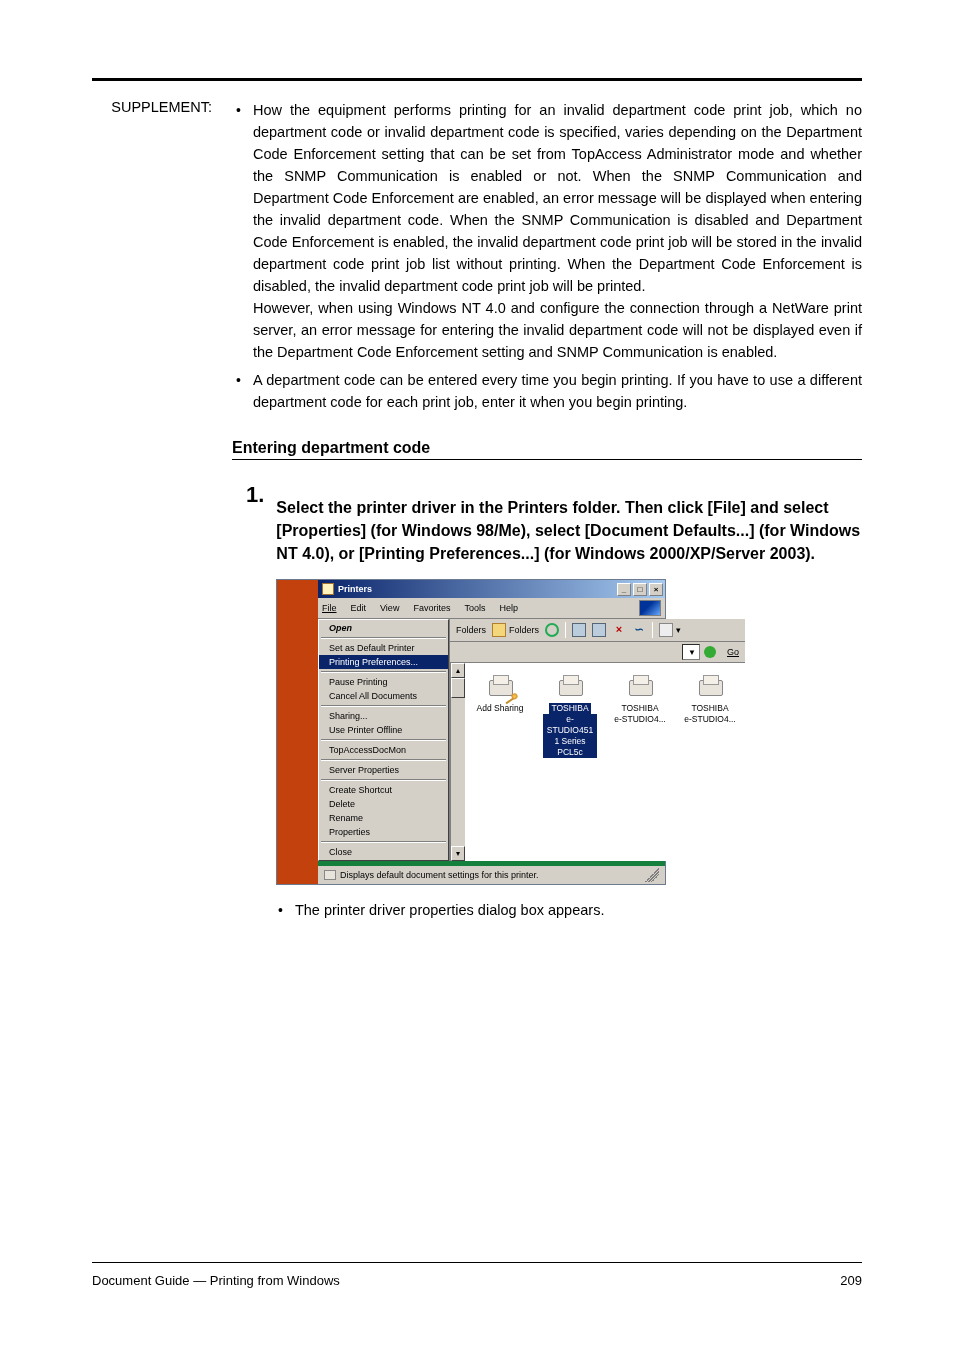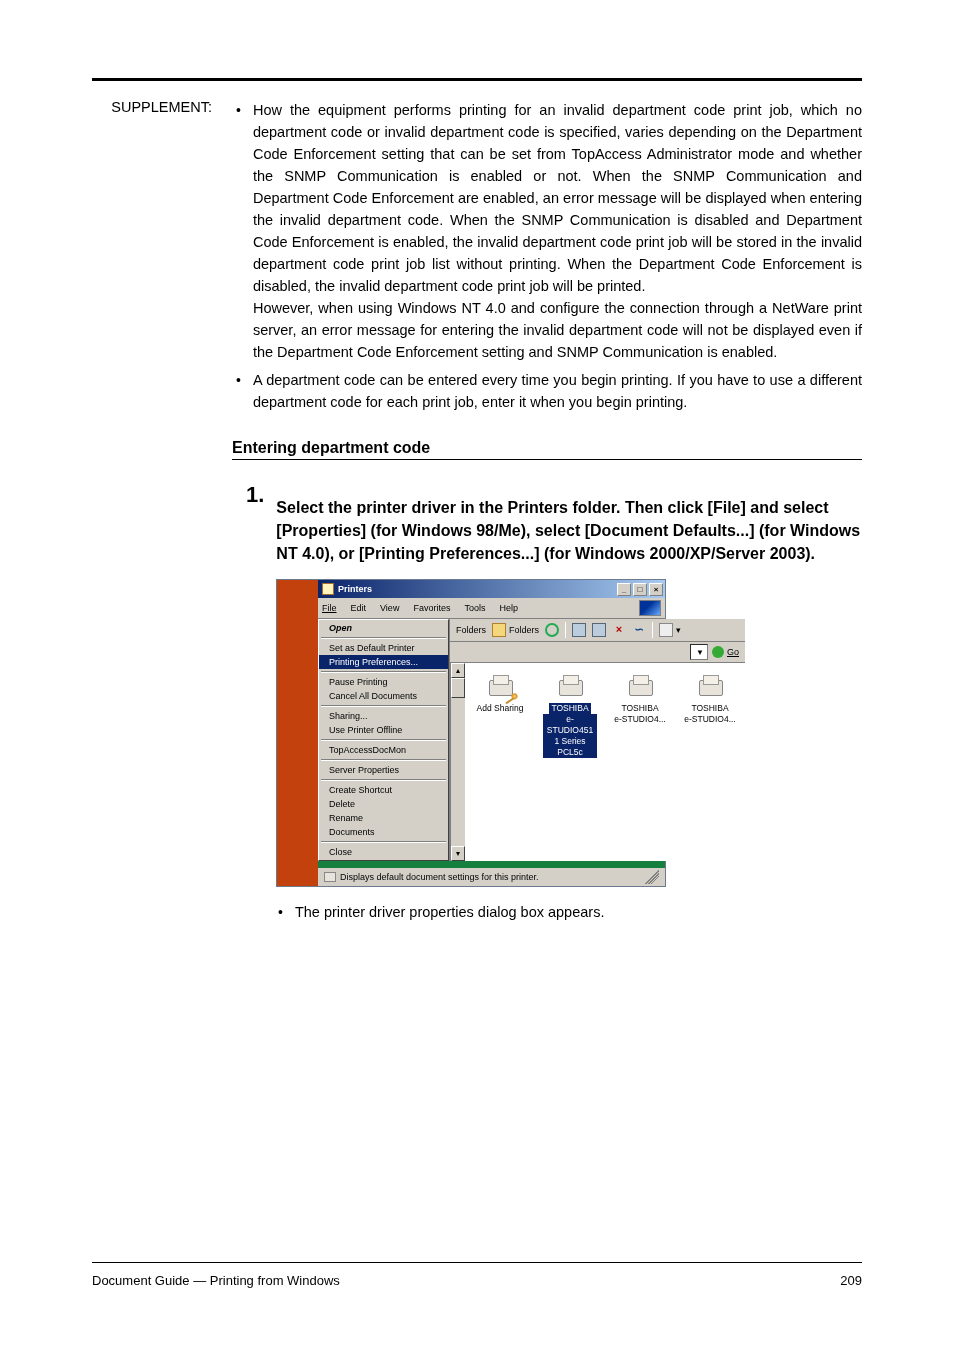--- a/index.html
+++ b/index.html
@@ -200,21 +200,21 @@
       align-items: center;
       justify-content: flex-end;
     }
     .addr-arrow {
       width: 14px;
       text-align: center;
       font-size: 8px;
       color: #000;
     }
     .go-btn {
-      display: flex; align-items: center; gap: 3px;
+      display: flex; align-items: center; gap: 11px;
       color: #000;
       text-decoration: underline;
     }
     .go-icon {
       width: 12px; height: 12px;
       border-radius: 50%;
       background: #3a3;
       position: relative;
     }
     .content-area {
@@ -296,21 +296,21 @@
       border-radius: 50%;
     }
     .sel-label {
       background: #0a246a;
       color: #fff;
       display: inline-block;
       padding: 0 2px;
     }
     .statusbar {
       background: #d4d0c8;
-      border-top: 7px solid #15803d;
+      border-top: 5px solid #15803d;
       padding: 2px 6px;
       font-size: 9px;
       display: flex;
       align-items: center;
       gap: 4px;
     }
     .status-icon {
       width: 12px; height: 10px;
       background: #e8e4dc;
       border: 1px solid #888;
@@ -411,21 +411,21 @@
               <div class="menu-item">Sharing...</div>
               <div class="menu-item">Use Printer Offline</div>
               <div class="menu-sep"></div>
               <div class="menu-item">TopAccessDocMon</div>
               <div class="menu-sep"></div>
               <div class="menu-item">Server Properties</div>
               <div class="menu-sep"></div>
               <div class="menu-item">Create Shortcut</div>
               <div class="menu-item">Delete</div>
               <div class="menu-item">Rename</div>
-              <div class="menu-item">Documents</div>
+              <div class="menu-item">Properties</div>
               <div class="menu-sep"></div>
               <div class="menu-item">Close</div>
             </div>
           </div>
 
           <div class="right-panel">
             <div class="toolbar">
               <span class="tb-btn">
                   <span>Folders</span>
                 </span>

